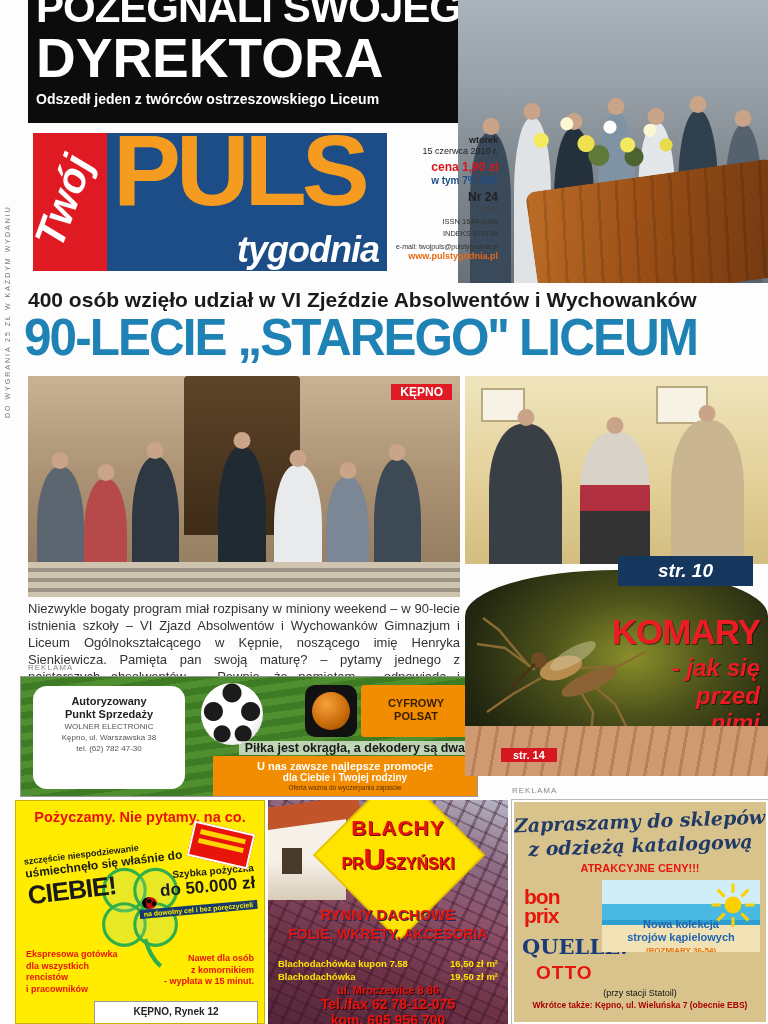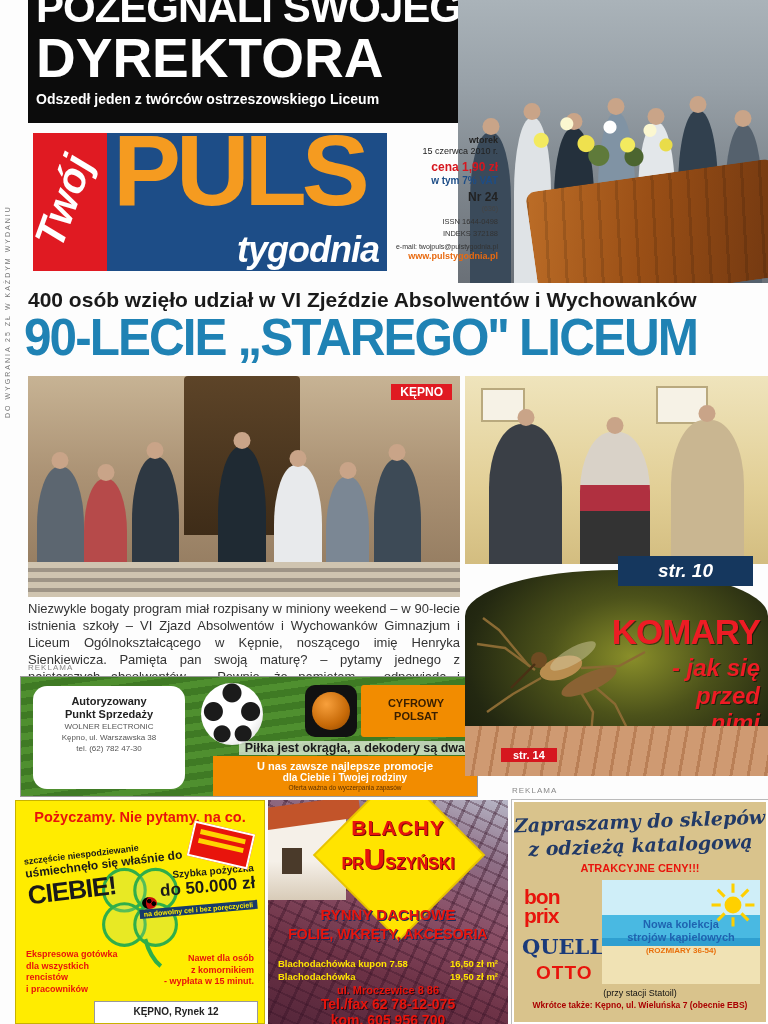--- a/index.html
+++ b/index.html
@@ -191,21 +191,21 @@
   .ad-cat{position:absolute;left:512px;top:800px;width:256px;height:224px;background:#d9c38c;
     border:2px solid #fff;box-shadow:0 0 0 1px #bbb;overflow:hidden;}
   .cat-script{width:100%;text-align:center;font-family:"DejaVu Serif",serif;font-style:italic;
     font-weight:bold;color:#223a66;font-size:19px;line-height:1.25;transform:rotate(-2deg);margin-top:8px;}
   .cat-prices{width:100%;text-align:center;font-size:11px;font-weight:bold;color:#e8140c;margin-top:4px;}
   .bonprix{position:absolute;left:10px;top:86px;color:#e8140c;font-weight:bold;font-size:21px;
     line-height:0.9;letter-spacing:-1px;}
   .quelle{position:absolute;left:8px;top:132px;color:#1a3a7a;font-family:"DejaVu Serif",serif;
     font-weight:bold;font-size:21px;}
   .otto{position:absolute;left:22px;top:160px;color:#e8140c;font-weight:bold;font-size:19px;letter-spacing:1px;}
-  .beach{position:absolute;right:6px;top:78px;width:158px;height:104px;overflow:hidden;
+  .beach{position:absolute;right:6px;top:78px;width:158px;height:72px;overflow:hidden;
     background:linear-gradient(180deg,#cfeef8 0 34%,#49b9e2 34% 56%,#2f9fd0 56% 63%,#f0e2b4 63% 100%);}
   .beach .sun{position:absolute;right:4px;top:2px;}
   .beach .c1{position:absolute;left:0;top:38px;width:100%;text-align:center;font-size:11px;
     font-weight:bold;color:#1f63b0;}
   .beach .c2{position:absolute;left:0;top:51px;width:100%;text-align:center;font-size:11px;
     font-weight:bold;color:#1f63b0;}
   .beach .c3{position:absolute;left:0;top:66px;width:100%;text-align:center;font-size:8px;
     font-weight:bold;color:#e8700c;}
   .cat-addr{position:absolute;left:0;top:186px;width:100%;text-align:center;color:#111;}
   .cat-addr .a1{font-size:15px;font-weight:bold;}

